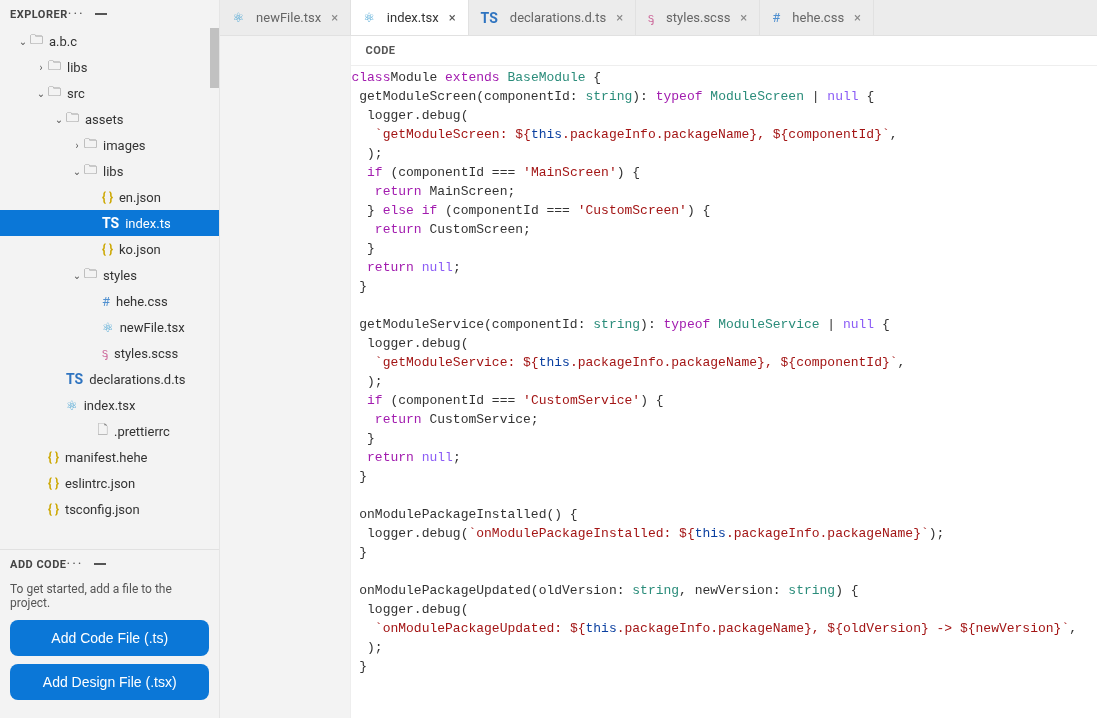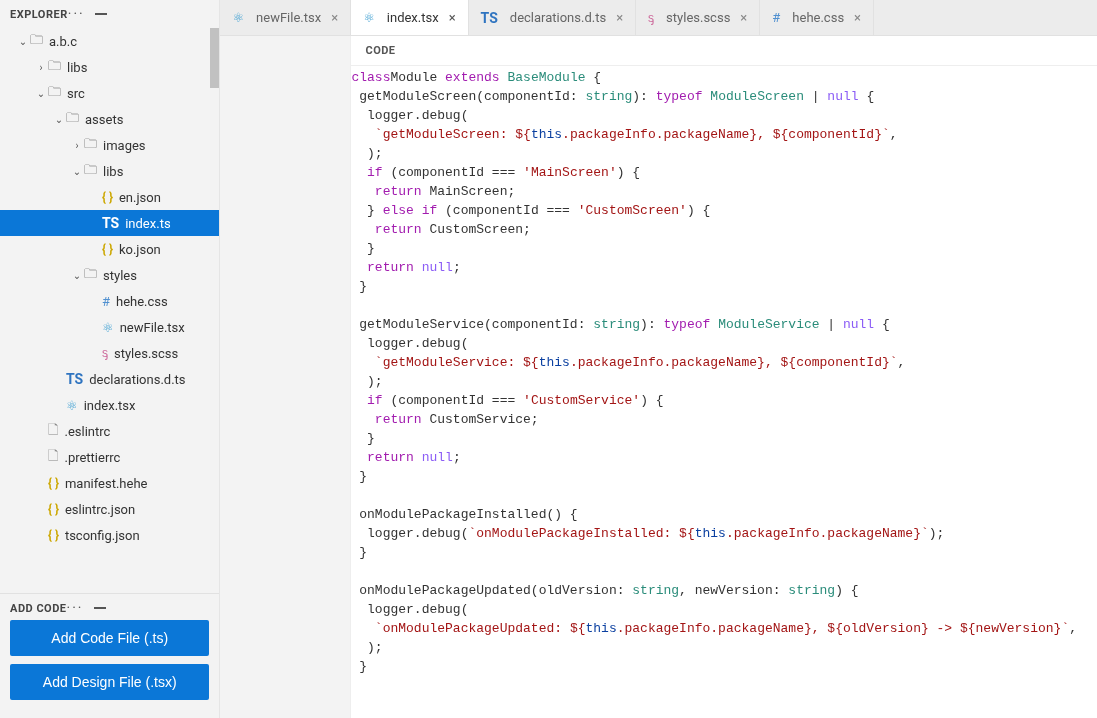--- a/index.html
+++ b/index.html
@@ -82,21 +82,21 @@
     .bottom-panel .hint {
       color: #555; font-size: 12px; padding: 6px 0 10px 0;
     }
     .add-btn {
       width: 100%;
       background: #0b77d7;
       color: #fff;
       border: none;
       padding: 10px 0;
       font-size: 14px;
-      border-radius: 2px;
+      border-radius: 8px;
       margin-bottom: 8px;
       cursor: pointer;
     }
 
     
     .main { flex: 1; display:flex; flex-direction:column; background:#f3f3f3;}
     .tabs {
       display:flex;
       background:#ececec;
       border-bottom:1px solid #e1e1e1;
@@ -267,28 +267,21 @@
         <span class="icon-ts">TS</span>
         <span>declarations.d.ts</span>
       </div>
       <div class="tree-item" style="padding-left: 68px;">
         <span style="margin-left:-16px;display:inline-flex;">
           <span class="chev"></span>
         </span>
         <span class="icon-react">⚛</span>
         <span>index.tsx</span>
       </div>
-      <div class="tree-item" style="padding-left: 50px;">
-        <span style="margin-left:-16px;display:inline-flex;">
-          <span class="chev"></span>
-        </span>
-        <span class="icon-file"></span>
-        <span>.eslintrc</span>
-      </div>
-      <div class="tree-item" style="padding-left: 50px;">
+      <div class="tree-item" style="padding-left: 50px; justify-content: center;">
         <span style="margin-left:-16px;display:inline-flex;">
           <span class="chev"></span>
         </span>
         <span class="icon-file"></span>
         <span>.prettierrc</span>
       </div>
       <div class="tree-item" style="padding-left: 50px;">
         <span style="margin-left:-16px;display:inline-flex;">
           <span class="chev"></span>
         </span>
@@ -312,20 +305,21 @@
     </div>
 
   <div class="bottom-panel">
     <div class="panel-header" style="padding:0 0 4px 0;">
       <span>ADD CODE</span>
       <span class="actions">
         <span class="dots">···</span>
         <span class="minus"></span>
       </span>
     </div>
+    <div class="hint">To get started, add a file to the project.</div>
     <button class="add-btn">Add Code File (.ts)</button>
     <button class="add-btn">Add Design File (.tsx)</button>
   </div>
 </div>
 
 <div class="main">
   <div class="tabs" id="tabs">
       <div class="tab">
         <span class="icon-react">⚛</span>
         <span>newFile.tsx</span>

